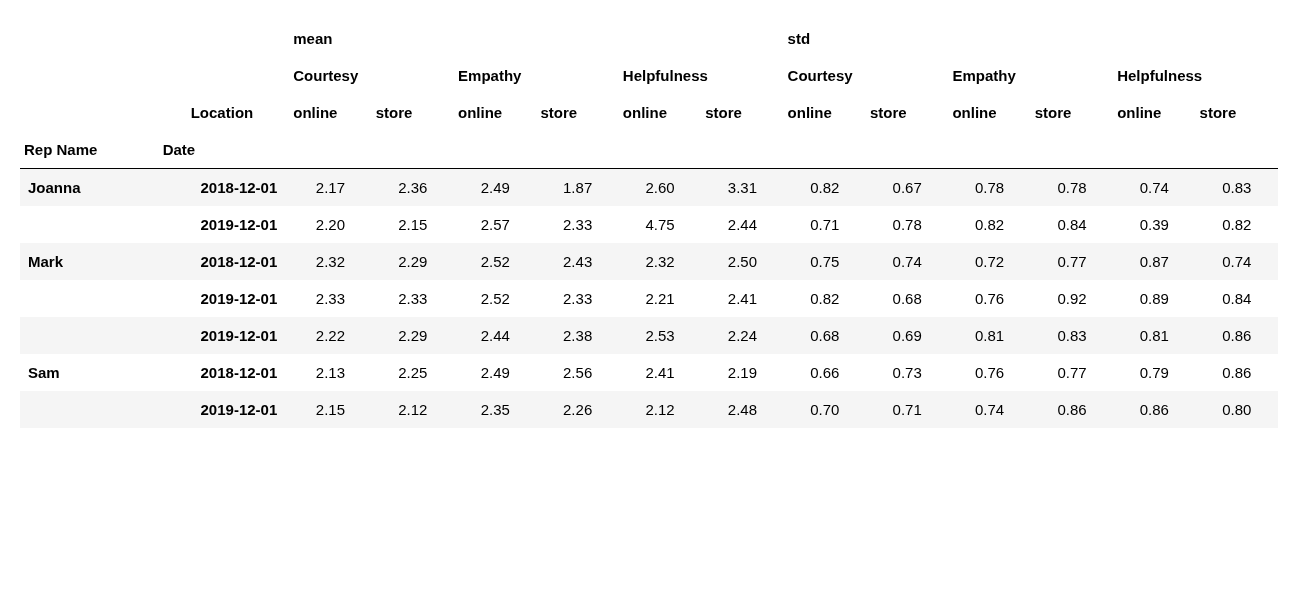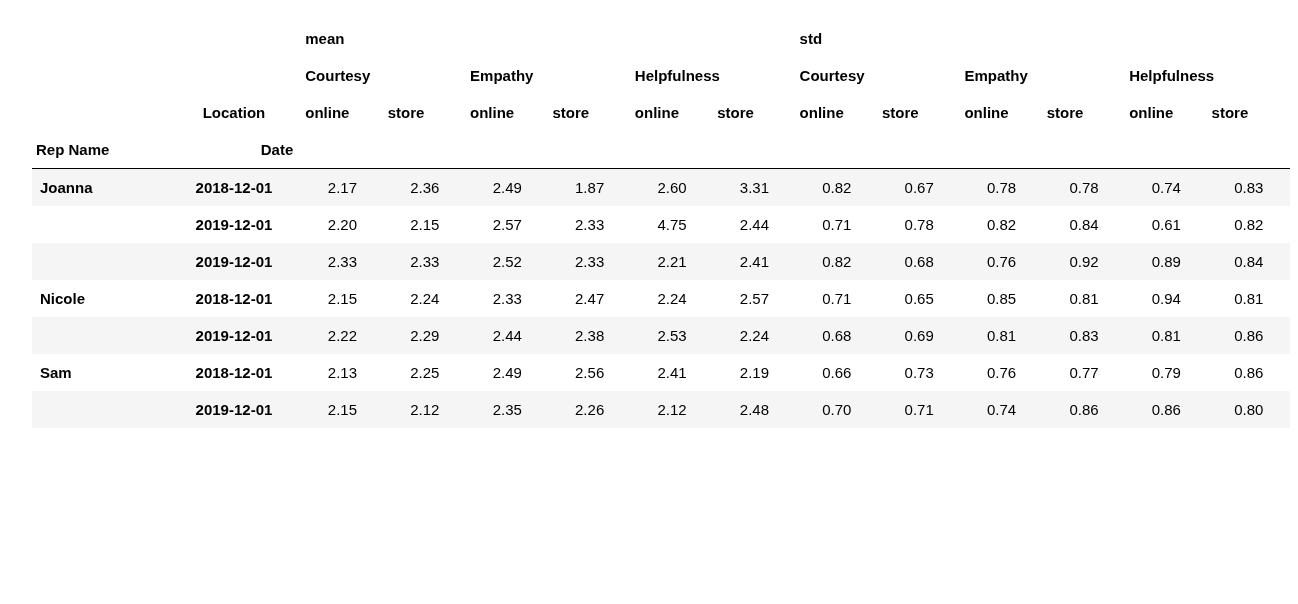--- a/index.html
+++ b/index.html
@@ -6,21 +6,20 @@
     margin: 0;
     padding: 20px;
     font-family: Arial, Helvetica, sans-serif;
     background: #fff;
     color: #000;
   }
   table {
     border-collapse: collapse;
     table-layout: fixed;
     width: 1258px;
-    margin-left: 12px;
   }
   th, td {
     padding: 10px 8px;
     text-align: right;
     font-size: 15px;
     font-weight: 400;
   }
   thead th {
     font-weight: 700;
     text-align: left;
@@ -29,26 +28,26 @@
   thead tr.row-agg th,
   thead tr.row-metric th,
   thead tr.row-loc th,
   thead tr.row-index th {
     border: none;
   }
   thead tr.row-index th {
     border-bottom: 1.5px solid #000;
   }
   thead th.col-repname { text-align: left; }
-  thead th.col-date    { text-align: right; }
+  thead th.col-date    { }
   tbody tr:nth-child(odd)  { background: #f5f5f5; }
   tbody tr:nth-child(even) { background: #ffffff; }
   tbody th {
     font-weight: 700;
-    text-align: center;
+    text-align: right;
     padding-right: 12px;
   }
   tbody th.repname { text-align: left; }
   tbody td {
     text-align: center;
   }
   col.c-rep  { width: 138px; }
   col.c-date { width: 130px; }
   col.c-val  { width: 82px; }
 </style>
@@ -134,54 +133,54 @@
         <td>2.20</td>
         <td>2.15</td>
         <td>2.57</td>
         <td>2.33</td>
         <td>4.75</td>
         <td>2.44</td>
         <td>0.71</td>
         <td>0.78</td>
         <td>0.82</td>
         <td>0.84</td>
-        <td>0.61</td>
-        <td>0.82</td>
+        <td>0.39</td>
+        <td>0.82</td>
+      </tr>
+      <tr>
+        <th class="repname">Mark</th>
+        <th>2018-12-01</th>
+        <td>2.32</td>
+        <td>2.29</td>
+        <td>2.52</td>
+        <td>2.43</td>
+        <td>2.32</td>
+        <td>2.50</td>
+        <td>0.75</td>
+        <td>0.74</td>
+        <td>0.72</td>
+        <td>0.77</td>
+        <td>0.87</td>
+        <td>0.74</td>
       </tr>
       <tr>
         <th class="repname"></th>
         <th>2019-12-01</th>
         <td>2.33</td>
         <td>2.33</td>
         <td>2.52</td>
         <td>2.33</td>
         <td>2.21</td>
         <td>2.41</td>
         <td>0.82</td>
         <td>0.68</td>
         <td>0.76</td>
         <td>0.92</td>
         <td>0.89</td>
         <td>0.84</td>
-      </tr>
-      <tr>
-        <th class="repname">Nicole</th>
-        <th>2018-12-01</th>
-        <td>2.15</td>
-        <td>2.24</td>
-        <td>2.33</td>
-        <td>2.47</td>
-        <td>2.24</td>
-        <td>2.57</td>
-        <td>0.71</td>
-        <td>0.65</td>
-        <td>0.85</td>
-        <td>0.81</td>
-        <td>0.94</td>
-        <td>0.81</td>
       </tr>
       <tr>
         <th class="repname"></th>
         <th>2019-12-01</th>
         <td>2.22</td>
         <td>2.29</td>
         <td>2.44</td>
         <td>2.38</td>
         <td>2.53</td>
         <td>2.24</td>

